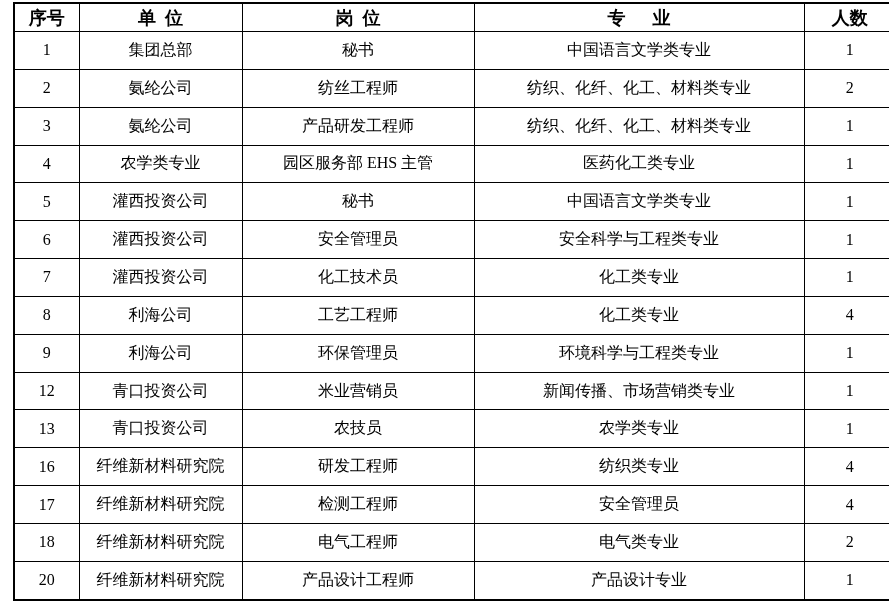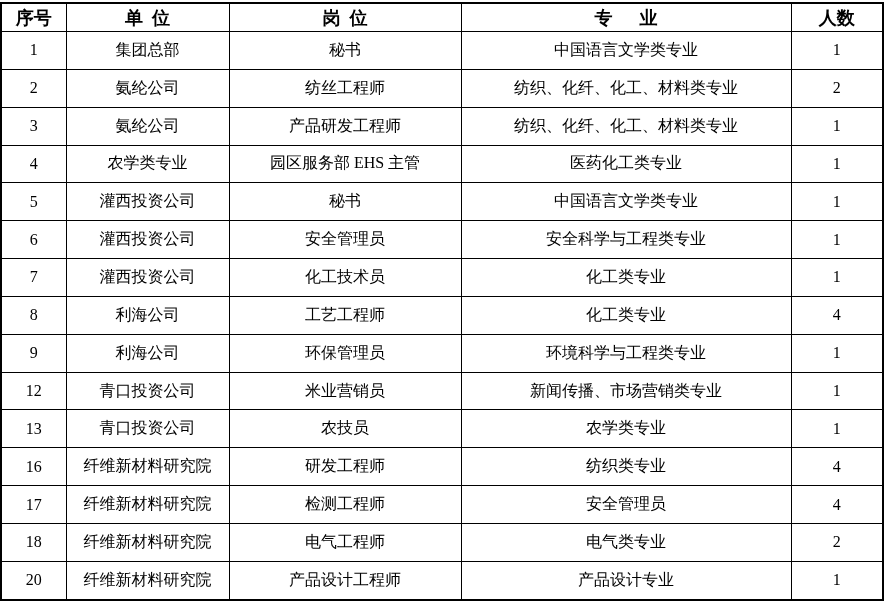--- a/index.html
+++ b/index.html
@@ -6,21 +6,21 @@
     margin: 0;
     padding: 0;
     background: #ffffff;
     font-family: "Liberation Serif", "DejaVu Serif", serif;
   }
   .page {
     width: 889px;
     height: 607px;
     background: #ffffff;
     box-sizing: border-box;
-    padding: 2px 0 0 0;
+    padding: 2px 0 0 13px;
     overflow: hidden;
   }
   table.recruit {
     border-collapse: collapse;
     table-layout: fixed;
     width: 884px;
     height: 599px;
     background: #ffffff;
   }
   table.recruit th,

